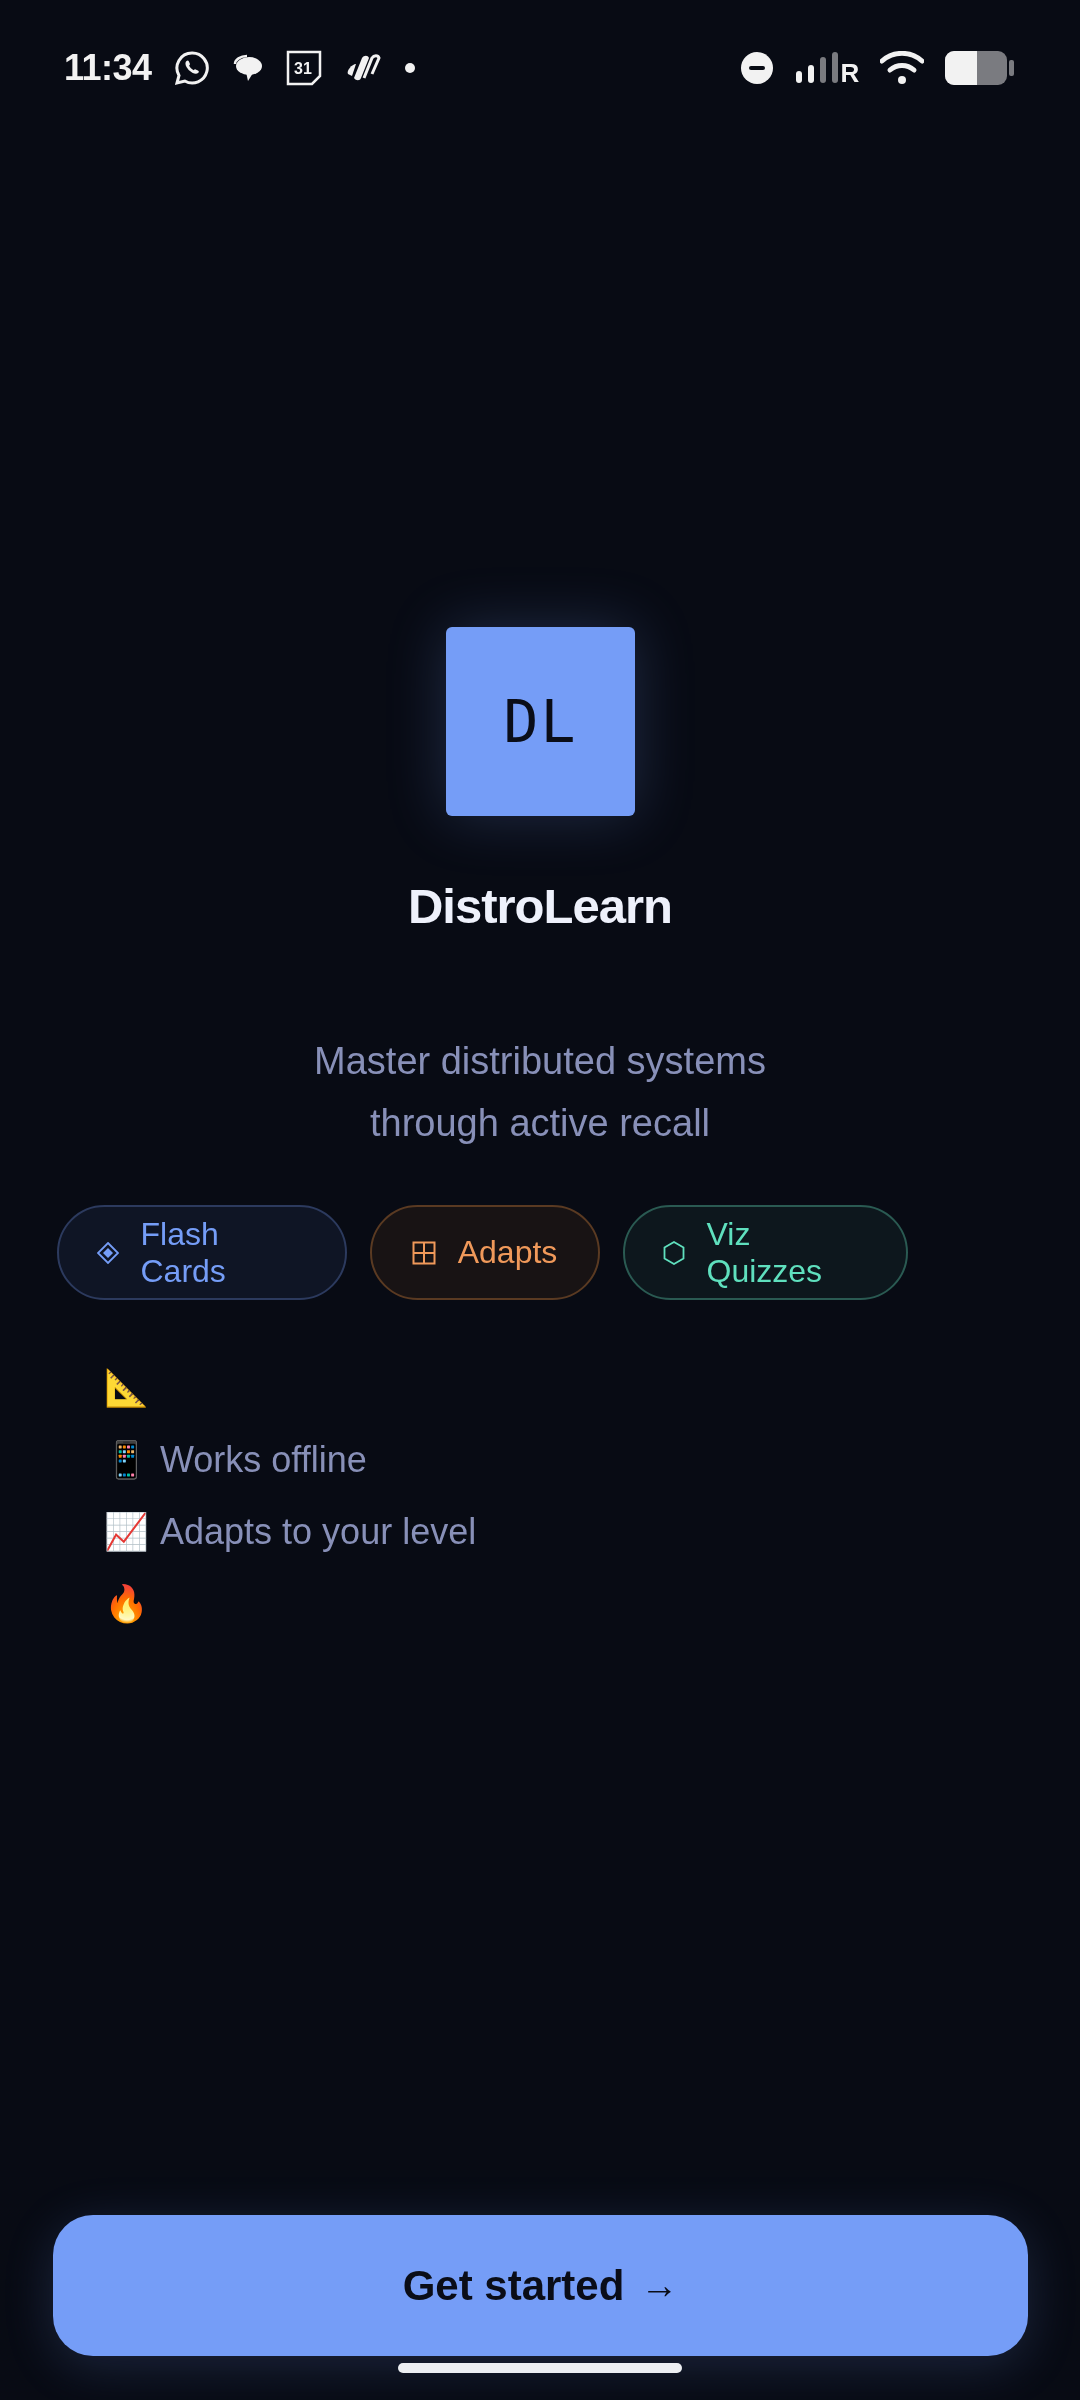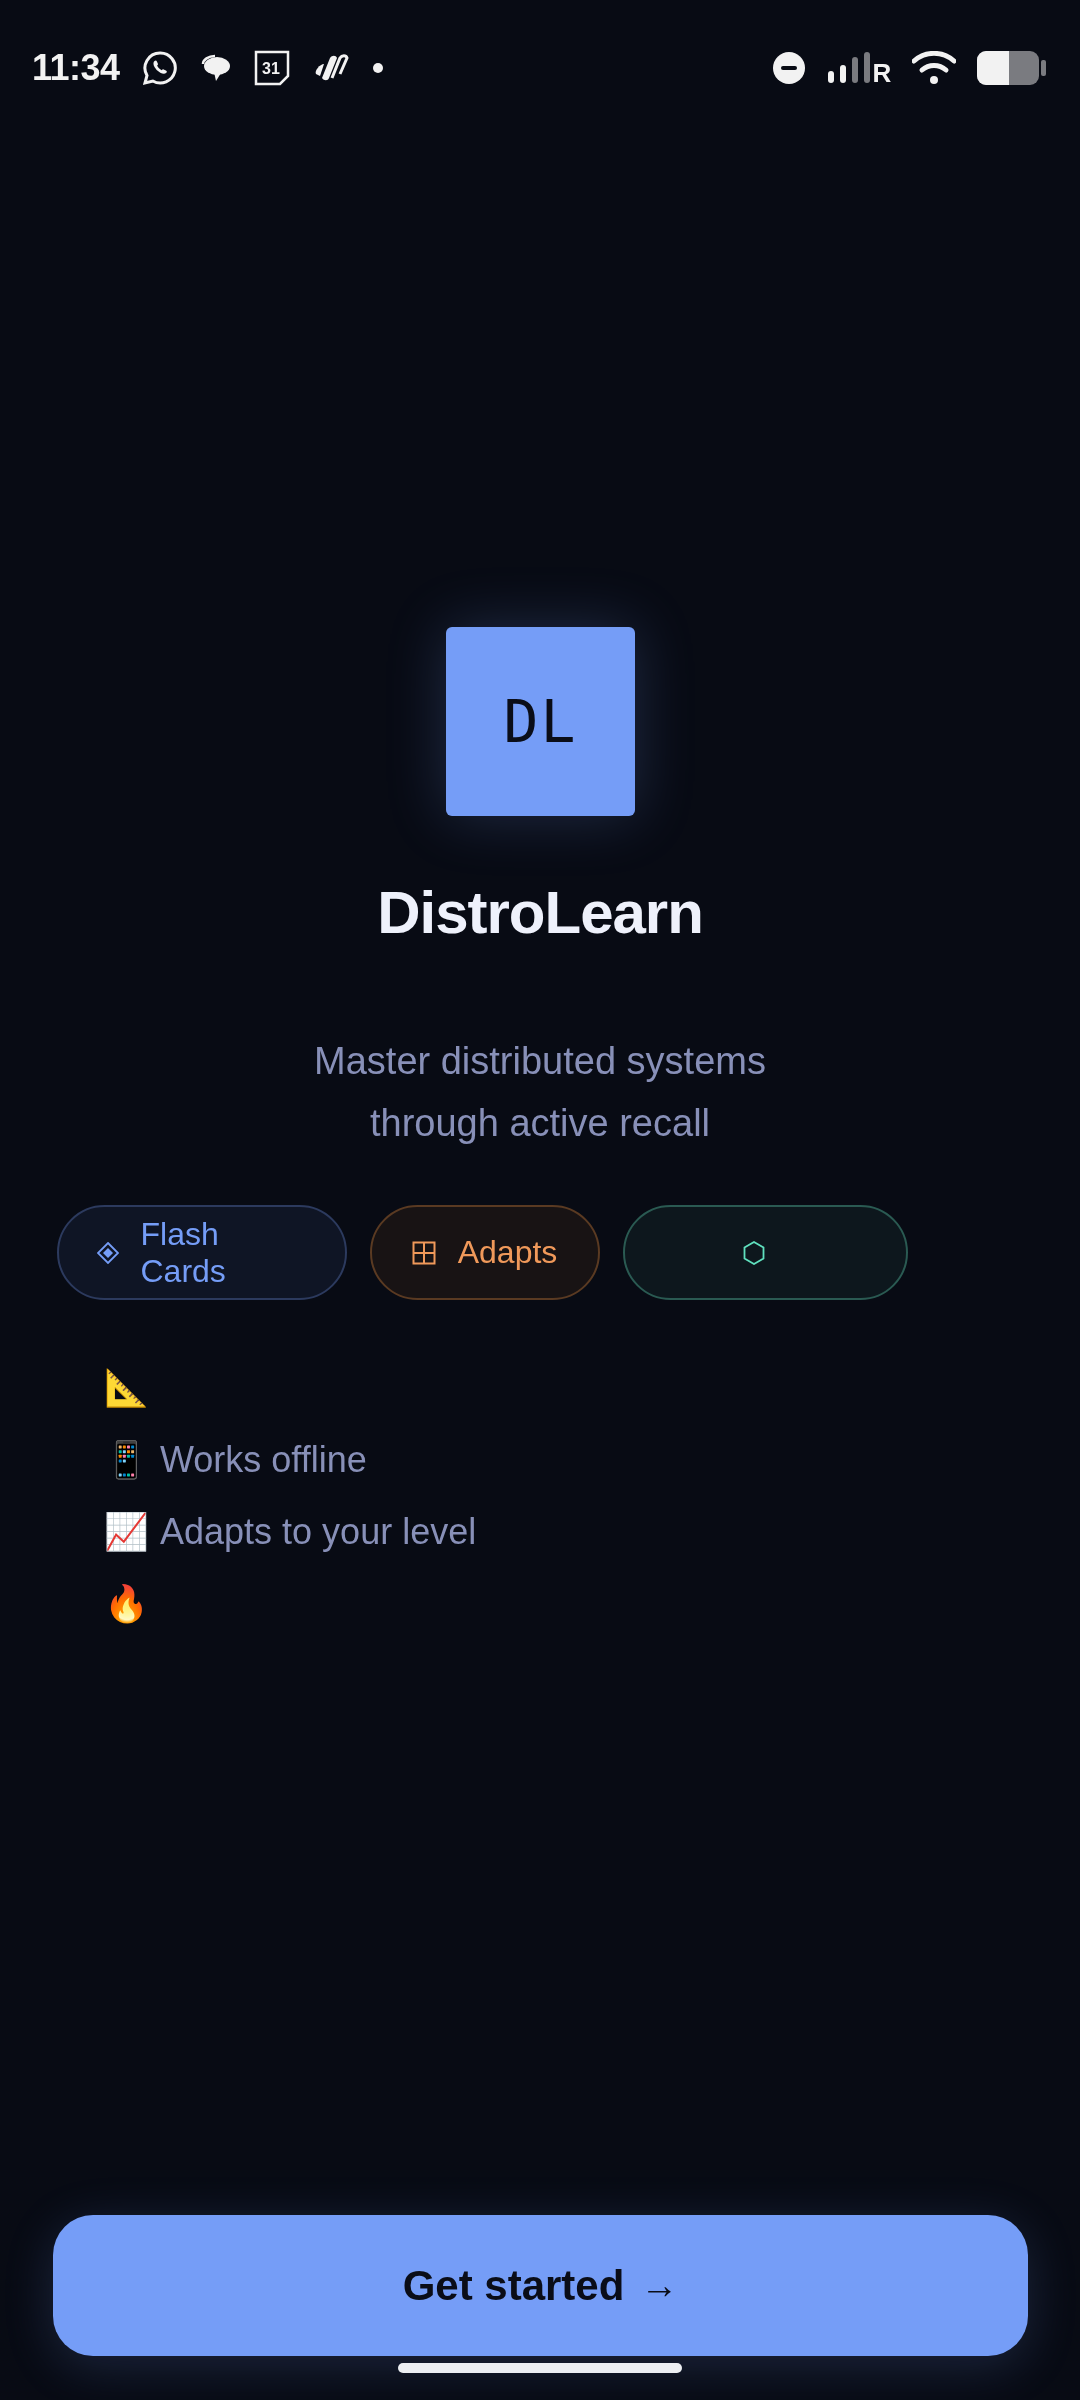--- a/index.html
+++ b/index.html
@@ -8,21 +8,21 @@
       background: #080b14;
       font-family: "Liberation Sans", "DejaVu Sans", sans-serif;
       overflow: hidden;
       position: relative;
       color: #eef1fb;
     }
     
     .status-bar {
       position: absolute; top: 0; left: 0; width: 1080px; height: 136px;
       display: flex; align-items: center; justify-content: space-between;
-      padding: 0 32px;
+      padding: 0 64px;
     }
     .status-left, .status-right { display: flex; align-items: center; }
     .status-time {
       font-size: 36px; font-weight: bold; color: #f2f2f2; letter-spacing: -0.5px;
       margin-right: 22px;
     }
     .sb-icon { display: inline-flex; align-items: flex-end; justify-content: center; margin-right: 22px; }
     .status-right .sb-icon { margin-right: 0; margin-left: 20px; }
 
     
@@ -32,21 +32,21 @@
       display: flex; align-items: center; justify-content: center;
       box-shadow: 0 0 60px rgba(117,157,247,0.22);
     }
     .logo-text {
       font-family: "DejaVu Sans Mono", "Liberation Mono", monospace;
       font-size: 58px; color: #0a0d18; font-weight: normal; letter-spacing: 2px;
     }
 
     .app-title {
       position: absolute; left: 0; top: 878px; width: 1080px; text-align: center;
-      font-size: 60px; font-weight: bold; color: #eef1fb; letter-spacing: -1px;
+      font-size: 49px; font-weight: bold; color: #eef1fb; letter-spacing: -1px;
     }
     .tagline {
       position: absolute; left: 0; top: 1030px; width: 1080px; text-align: center;
       font-size: 38px; line-height: 62px; color: #8890b8;
     }
 
     
     .chip-row {
       position: absolute; top: 1205px; left: 0; width: 964px;
       display: flex; justify-content: center; gap: 23px;
@@ -190,20 +190,21 @@
         </svg>
     </span>
     <span>Adapts</span>
   </div>
   <div class="chip chip-viz">
     <span class="chip-icon">
       <svg width="22" height="24" viewBox="0 0 22 24">
           <path d="M11 1l9.5 5.5v11L11 23l-9.5-5.5v-11z" fill="none" stroke="#5fe0be" stroke-width="1.8"></path>
         </svg>
     </span>
+    <span>Viz Quizzes</span>
   </div>
 </div>
 
 <div class="features">
   <div class="feature">
     <span class="feature-emoji">📐</span>
   </div>
   <div class="feature">
     <span class="feature-emoji">📱</span>
     <span>Works offline</span>

